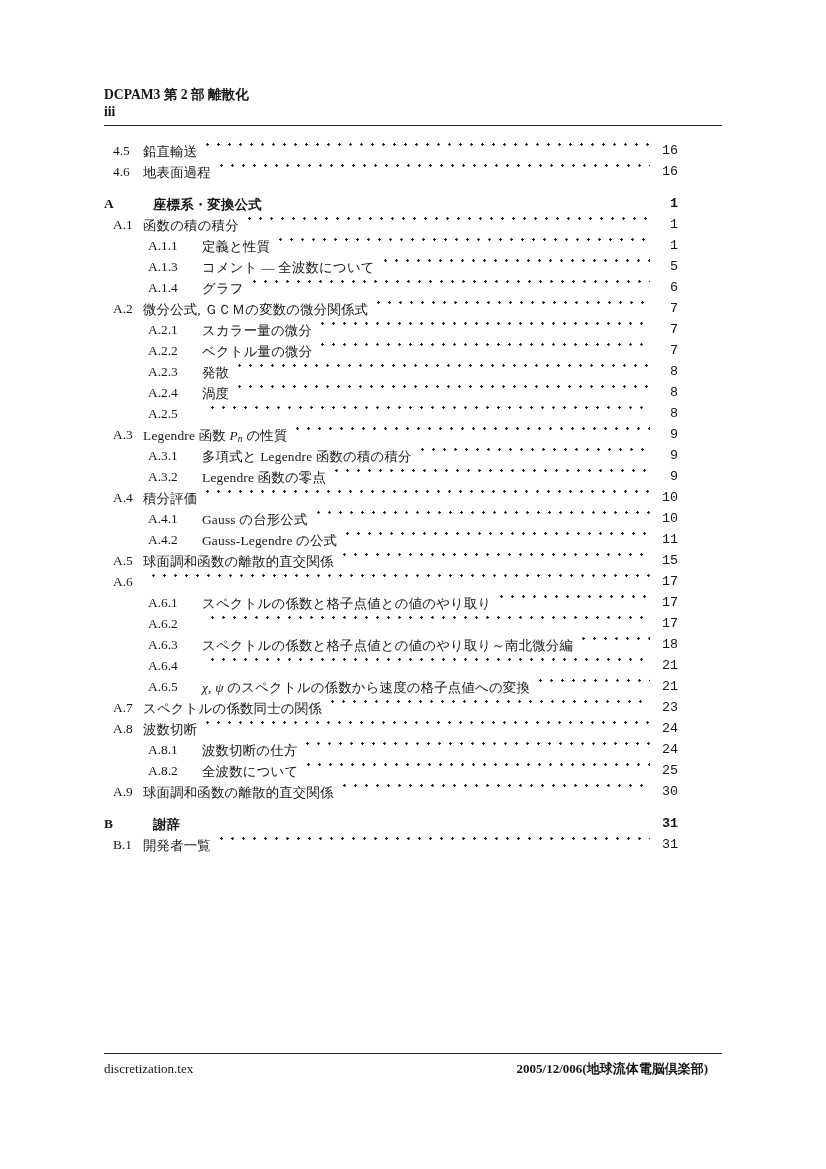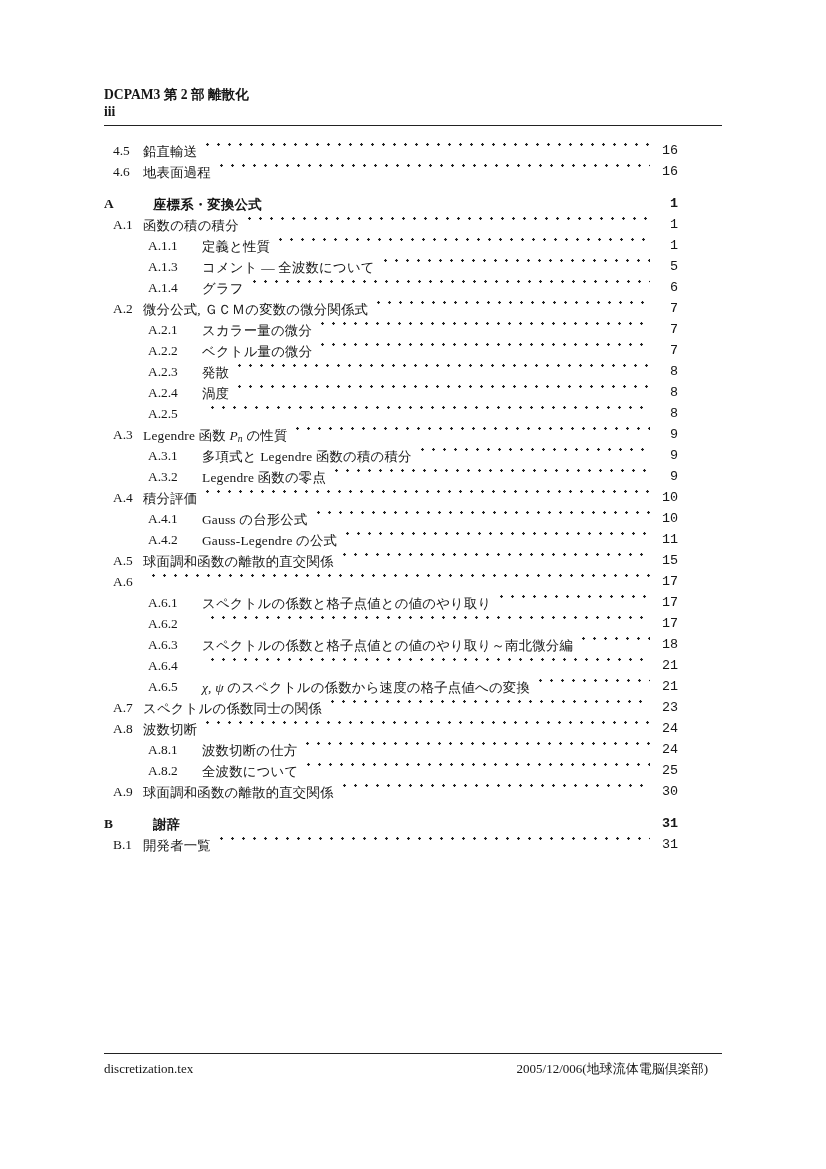--- a/index.html
+++ b/index.html
@@ -66,21 +66,21 @@
   
   .page-footer {
     top: 1053px;
     display: flex;
     justify-content: space-between;
     align-items: baseline;
     font-size: 13px;
     border-top: 1.2px solid #222;
     padding-top: 6px;
   }
-  .page-footer .ftr-right { margin-right: 14px; }
+  .page-footer .ftr-right { margin-right: 14px; font-weight: bold; }
 </style>
 </head>
 <body>
 
 <div>
 
   <div class="text-block page-header">
     <span class="hdr-left">DCPAM3 第 2 部 離散化</span>
     <span class="hdr-right">iii</span>
   </div>

